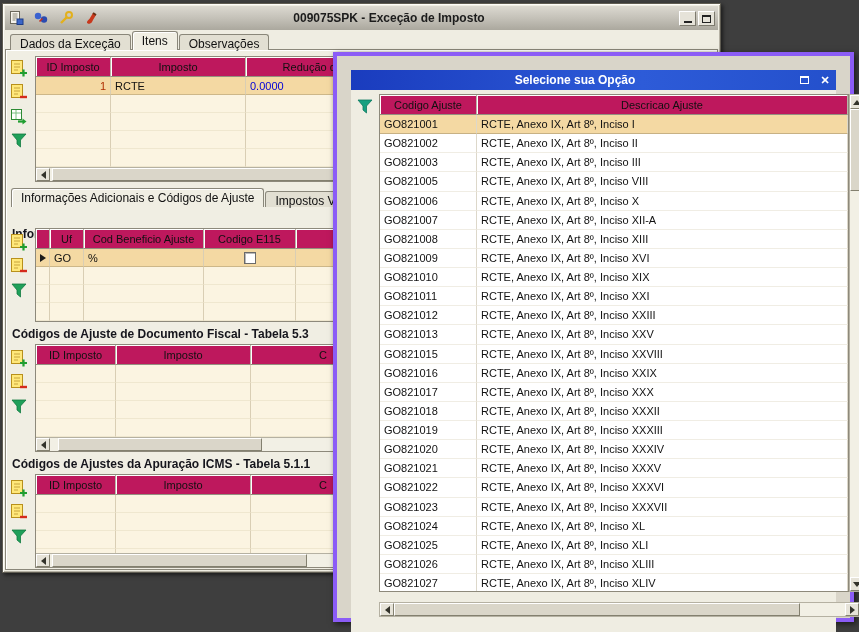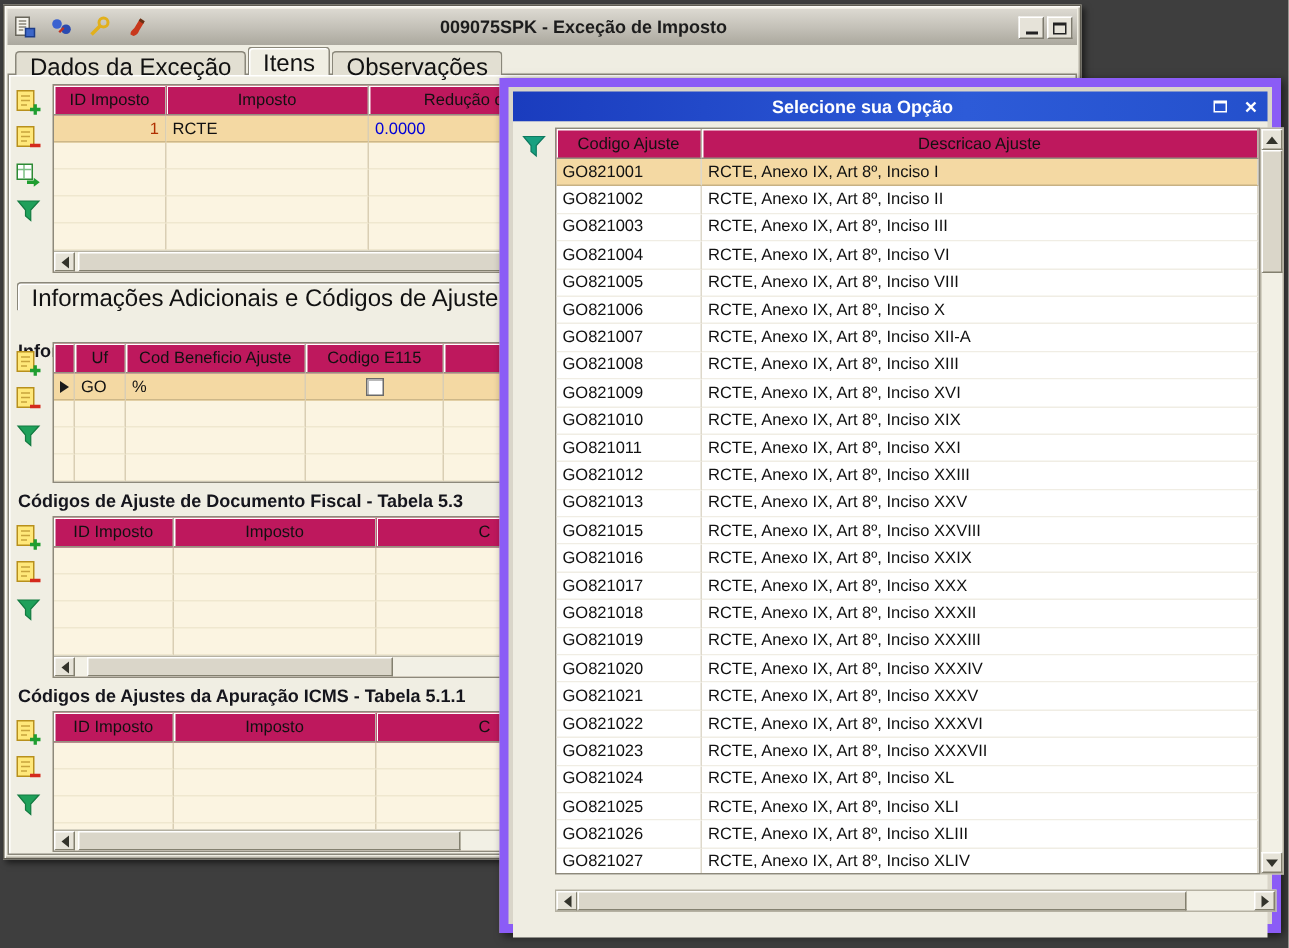--- a/index.html
+++ b/index.html
@@ -19,21 +19,21 @@
     white-space:nowrap; overflow:hidden; }
   .tb-btns { display:flex; gap:2px; }
   .winbtn { width:17px; height:15px; background:#E6E3D9; border:1px solid;
     border-color:#ffffff #7d7a6e #7d7a6e #ffffff; display:flex; justify-content:center; }
   .glyph-min { width:8px; height:2px; background:#222; margin-top:9px; }
   .glyph-max { width:9px; height:8px; border:1px solid #222; border-top:2px solid #222; margin-top:3px; }
 
   
   .tabstrip { position:absolute; display:flex; align-items:flex-end; }
   .main-tabs { left:7px; top:27px; height:19px; z-index:3; }
-  .tab { font-size:16px; color:#111; background:#E2DFD2; border:1px solid #8a877a; border-bottom:none;
+  .tab { font-size:12px; color:#111; background:#E2DFD2; border:1px solid #8a877a; border-bottom:none;
     border-radius:3px 3px 0 0; padding:2px 9px 2px 9px; margin-right:1px; height:16px; white-space:nowrap; }
   .tab.active { background:#F0EEE3; height:19px; box-shadow:inset 1px 1px 0 #fff; position:relative; z-index:4; }
   .tabpage { position:absolute; left:2px; top:45px; right:2px; bottom:2px; background:#F0EEE3;
     border:1px solid #8a877a; box-shadow:inset 1px 1px 0 #fff; z-index:1; }
 
   .inner-tabs { left:8px; top:184px; height:19px; z-index:3; }
 
   .section-title { position:absolute; left:9px; font-size:12px; font-weight:bold; color:#15151c;
     white-space:nowrap; z-index:2; }
 
@@ -71,21 +71,21 @@
   .sthumb { position:absolute; top:0; height:13px; background:#DAD6C9; border:1px solid;
     border-color:#ffffff #83806f #83806f #ffffff; }
   .tri { width:0; height:0; display:block; }
   .tri-l { border:4px solid transparent; border-right:5px solid #33332b; border-left:none; }
   .tri-r { border:4px solid transparent; border-left:5px solid #33332b; border-right:none; }
   .tri-u { border:4px solid transparent; border-bottom:5px solid #33332b; border-top:none; }
   .tri-d { border:4px solid transparent; border-top:5px solid #33332b; border-bottom:none; }
 
   
   .popup-window { position:absolute; left:333px; top:52px; width:521px; height:570px;
-    background:#D9D5C9; border:6px solid #8b5cf6; padding:3px;
+    background:#D9D5C9; border:4px solid #8b5cf6; padding:14px;
     box-shadow:2px 2px 6px rgba(0,0,0,.6); z-index:10; }
   .popup-titlebar { height:20px; background:linear-gradient(90deg,#1a3cbe 0%,#2d5bd8 60%,#2450cc 100%);
     display:flex; align-items:center; padding:0 3px; }
   .popup-title { flex:1; text-align:center; color:#fff; font-size:12px; font-weight:bold; white-space:nowrap; }
   .pbtns { display:flex; gap:5px; align-items:center; }
   .pbtn { width:16px; height:14px; display:flex; align-items:center; justify-content:center;
     color:#fff; font-size:11px; font-weight:bold; }
   .glyph-pmax { width:9px; height:8px; border:1px solid #fff; border-top:2px solid #fff; display:block; }
   .popup-body { position:relative; height:544px; background:#EFEDE2; }
   .pfilter { position:absolute; left:4px; top:6px; }
@@ -476,24 +476,20 @@
         </div>
           <div class="prow item">
           <span class="cell">GO821002</span>
           <span class="cell">RCTE, Anexo IX, Art 8º, Inciso II</span>
         </div>
           <div class="prow item">
           <span class="cell">GO821003</span>
           <span class="cell">RCTE, Anexo IX, Art 8º, Inciso III</span>
         </div>
           <div class="prow item">
-          <span class="cell">GO821004</span>
-          <span class="cell">RCTE, Anexo IX, Art 8º, Inciso VI</span>
-        </div>
-          <div class="prow item">
           <span class="cell">GO821005</span>
           <span class="cell">RCTE, Anexo IX, Art 8º, Inciso VIII</span>
         </div>
           <div class="prow item">
           <span class="cell">GO821006</span>
           <span class="cell">RCTE, Anexo IX, Art 8º, Inciso X</span>
         </div>
           <div class="prow item">
           <span class="cell">GO821007</span>
           <span class="cell">RCTE, Anexo IX, Art 8º, Inciso XII-A</span>

